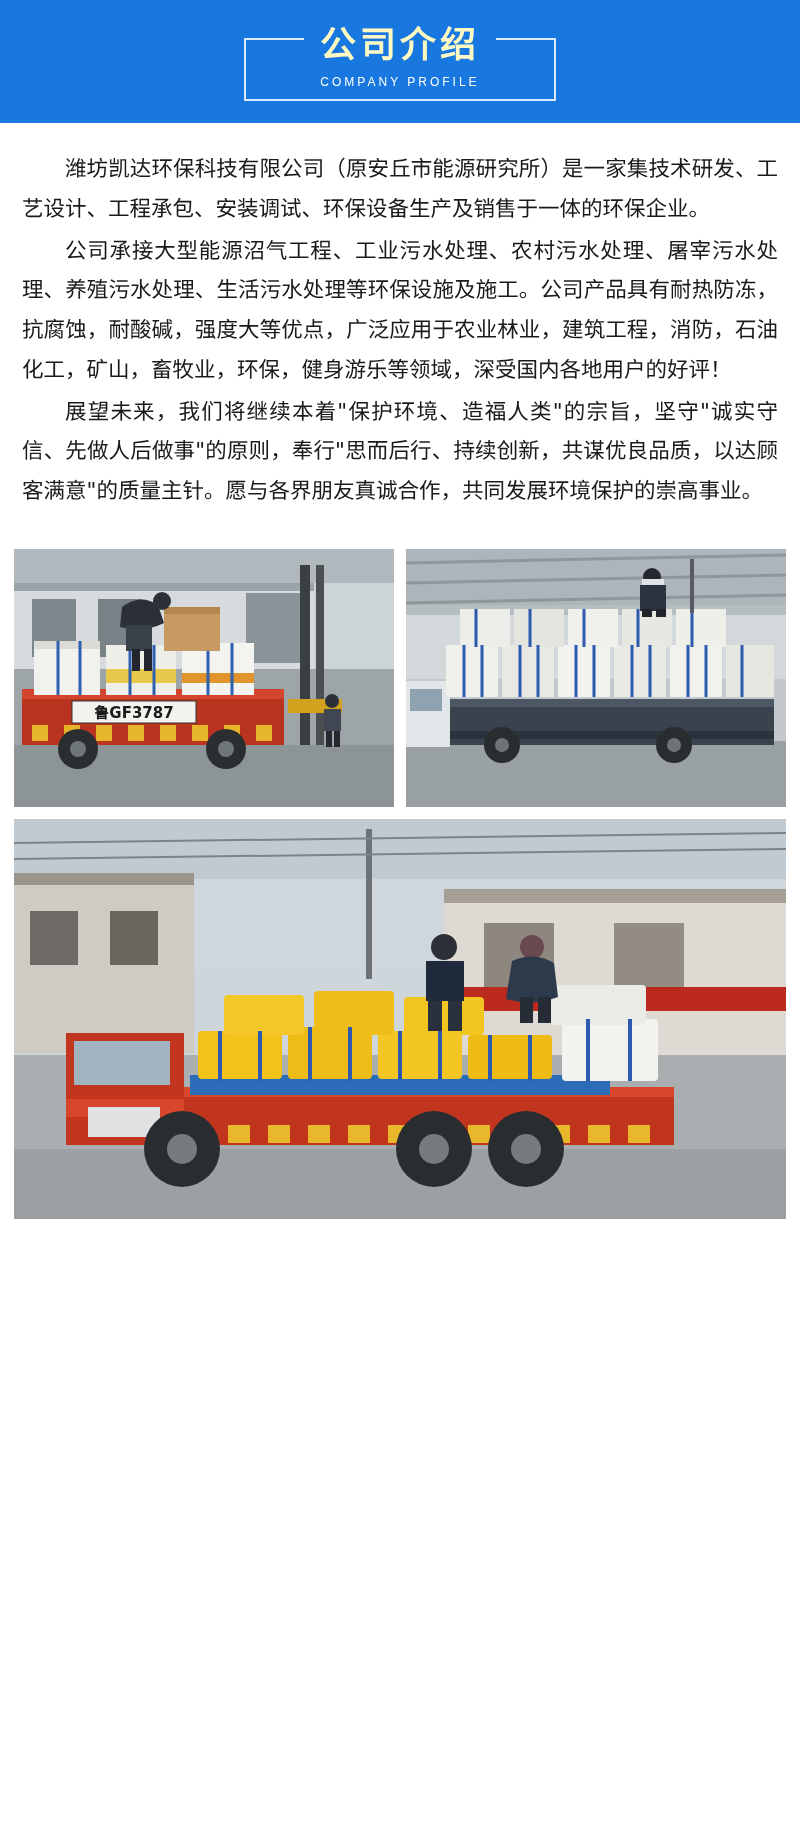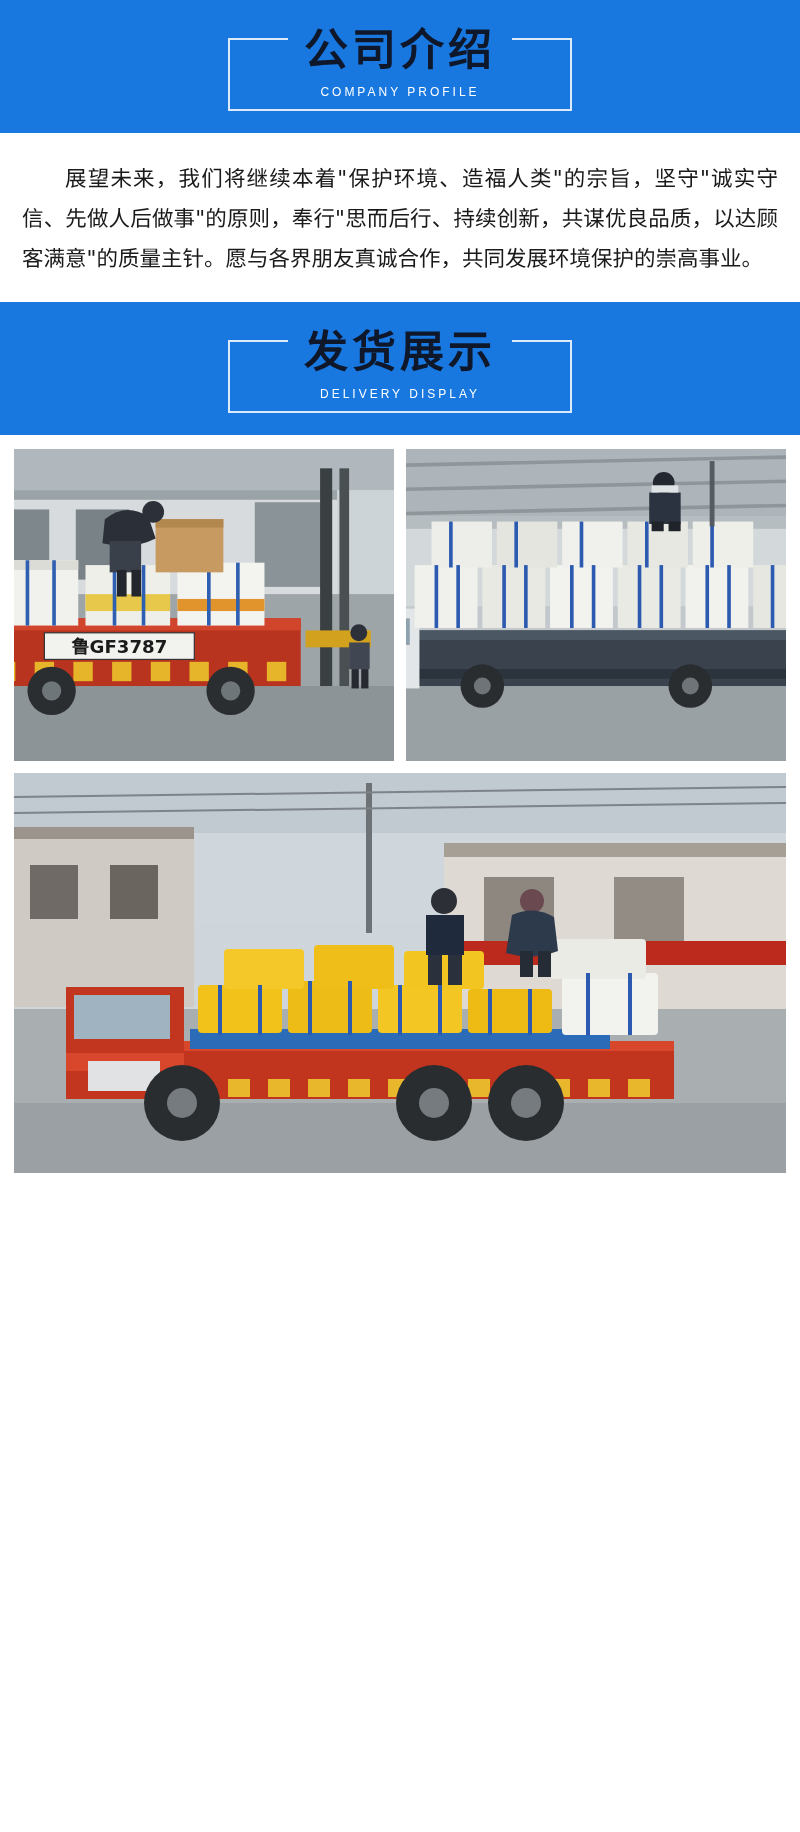--- a/index.html
+++ b/index.html
@@ -19,22 +19,22 @@
     padding: 16px 0 22px;
     text-align: center;
     position: relative;
   }
   .banner-inner {
     display: inline-block;
     position: relative;
     padding: 6px 60px 12px;
   }
   .banner-title {
-    color: #0f172a;
-    font-size: 44px;
+    color: #fef9c3;
+    font-size: 36px;
     font-weight: bold;
     letter-spacing: 4px;
     line-height: 1.25;
     position: relative;
     z-index: 3;
     background: #1878e0;
     padding: 0 16px;
     display: inline-block;
   }
   .banner-sub {
@@ -73,49 +73,44 @@
   .row-two {
     display: flex;
     gap: 12px;
     margin-bottom: 12px;
   }
   .photo {
     position: relative;
     overflow: hidden;
     background: #cfd6db;
   }
-  .row-two .photo { flex: 1 1 0; height: 312px; }
+  .row-two .photo { flex: 1 1 0; height: 258px; }
   .row-one .photo { width: 100%; height: 400px; }
 
   .photo svg { display: block; width: 100%; height: 100%; }
 </style>
 </head>
 <body>
 
 <div class="page">
 
   <div class="banner">
     <div class="banner-inner">
       <div class="banner-frame"></div>
       <div class="banner-title">公司介绍</div>
       <div class="banner-sub">COMPANY PROFILE</div>
     </div>
   </div>
 
   <div class="content">
+    <p class="para">潍坊凯达环保科技有限公司（原安丘市能源研究所）是一家集技术研发、工艺设计、工程承包、安装调试、环保设备生产及销售于一体的环保企业。</p>
+    <p class="para">公司承接大型能源沼气工程、工业污水处理、农村污水处理、屠宰污水处理、养殖污水处理、生活污水处理等环保设施及施工。公司产品具有耐热防冻，抗腐蚀，耐酸碱，强度大等优点，广泛应用于农业林业，建筑工程，消防，石油化工，矿山，畜牧业，环保，健身游乐等领域，深受国内各地用户的好评！</p>
     <p class="para">展望未来，我们将继续本着"保护环境、造福人类"的宗旨，坚守"诚实守信、先做人后做事"的原则，奉行"思而后行、持续创新，共谋优良品质，以达顾客满意"的质量主针。愿与各界朋友真诚合作，共同发展环境保护的崇高事业。</p>
   </div>
 
-  <div class="banner">
-    <div class="banner-inner">
-      <div class="banner-frame"></div>
-      <div class="banner-title">发货展示</div>
-      <div class="banner-sub">DELIVERY DISPLAY</div>
-    </div>
-  </div>
 
   <div class="gallery">
 
     <div class="row-two">
 
       <div class="photo">
         <svg viewBox="0 0 380 258" preserveAspectRatio="xMidYMid slice">
           <rect x="0" y="0" width="380" height="258" fill="#b9c3c9"></rect>
 
           <rect x="0" y="0" width="380" height="120" fill="#cdd4d8"></rect>

